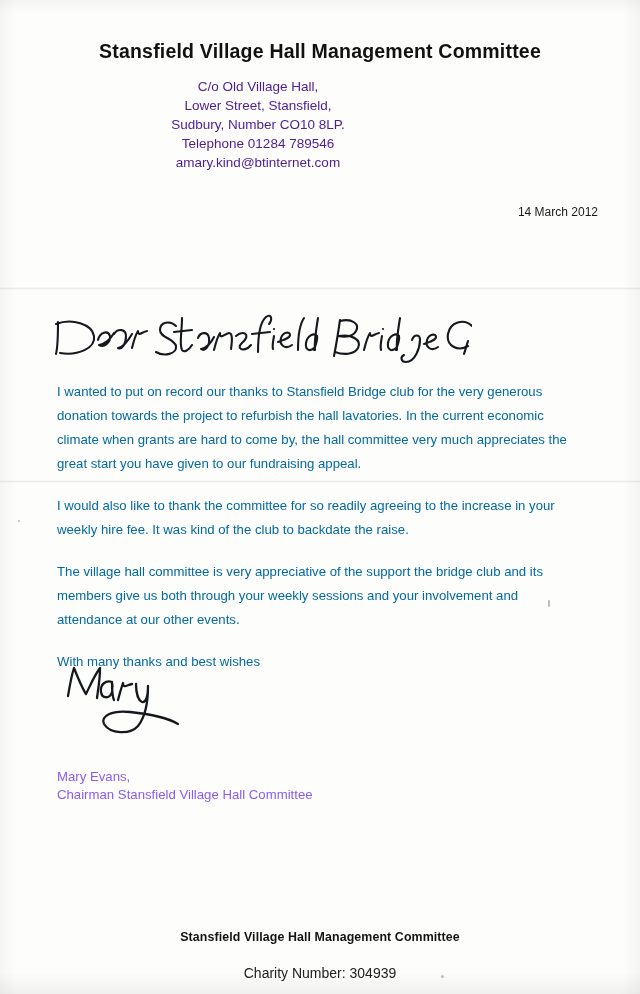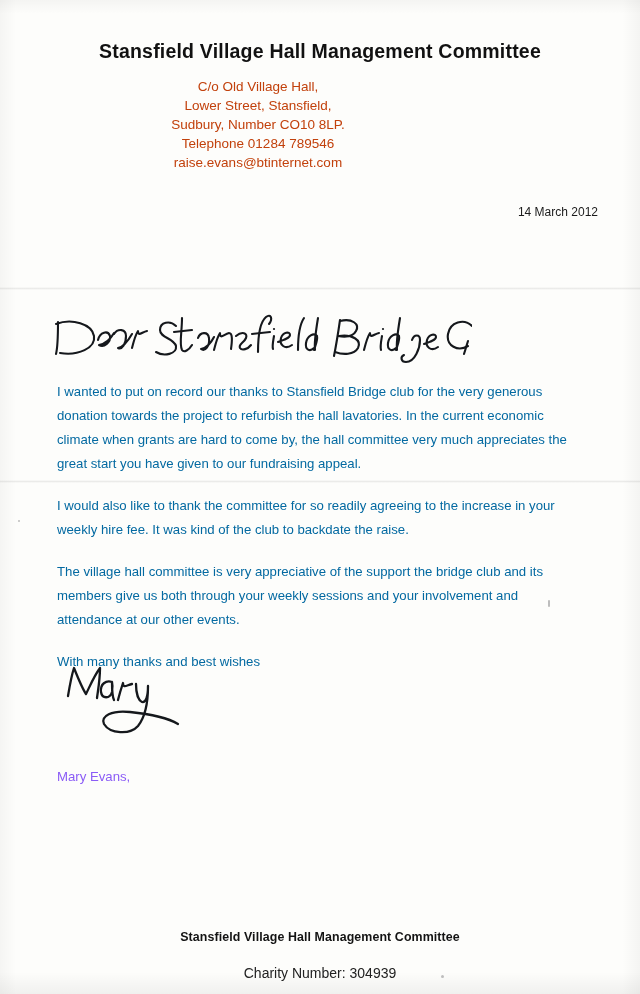--- a/index.html
+++ b/index.html
@@ -58,21 +58,21 @@
     color: #111;
   }
   .address {
     position: absolute;
     top: 77px;
     left: 0;
     width: 516px;
     text-align: center;
     font-size: 13.5px;
     line-height: 19px;
-    color: #c2410c;
+    color: #4c1d95;
   }
   .address div { white-space: nowrap; }
 
   .date {
     position: absolute;
     top: 205px;
     right: 42px;
     font-size: 12px;
     color: #1b1b1b;
   }
@@ -156,21 +156,21 @@
 
   <div class="letterhead">
     <h1>Stansfield Village Hall Management Committee</h1>
   </div>
 
   <div class="address">
     <div>C/o Old Village Hall,</div>
     <div>Lower Street, Stansfield,</div>
     <div>Sudbury, Number CO10 8LP.</div>
     <div>Telephone 01284 789546</div>
-    <div>raise.evans@btinternet.com</div>
+    <div>amary.kind@btinternet.com</div>
   </div>
 
   <div class="date">14 March 2012</div>
 
   <div class="salutation-hw">
 
     <svg width="420" height="70" viewBox="0 0 420 70" aria-hidden="true">
       <g fill="none" stroke="#15181c" stroke-width="2.1" stroke-linecap="round" stroke-linejoin="round">
 
         <path d="M6 22 C6 36 6 46 4 54"></path>
@@ -251,20 +251,21 @@
 
         <path d="M58 48 C60 40 62 34 63 31 C63 37 67 33 72 32"></path>
 
         <path d="M76 32 C76 40 78 48 82 50 C86 51 88 44 88 34 C88 48 86 64 78 74 C70 83 50 82 44 72 C40 64 52 58 70 60 C90 62 108 66 118 72"></path>
       </g>
     </svg>
   </div>
 
   <div class="signoff">
     <div>Mary Evans,</div>
+    <div>Chairman Stansfield Village Hall Committee</div>
   </div>
 
   <div class="footer">
     <div class="f-name">Stansfield Village Hall Management Committee</div>
     <div class="f-charity">Charity Number: 304939</div>
   </div>
 
   <div class="speck" style="left:548px; top:600px; width:2px; height:7px; border-radius:1px;"></div>
   <div class="speck" style="left:441px; top:975px; width:3px; height:3px;"></div>
   <div class="speck" style="left:18px; top:520px; width:2px; height:2px;"></div>

